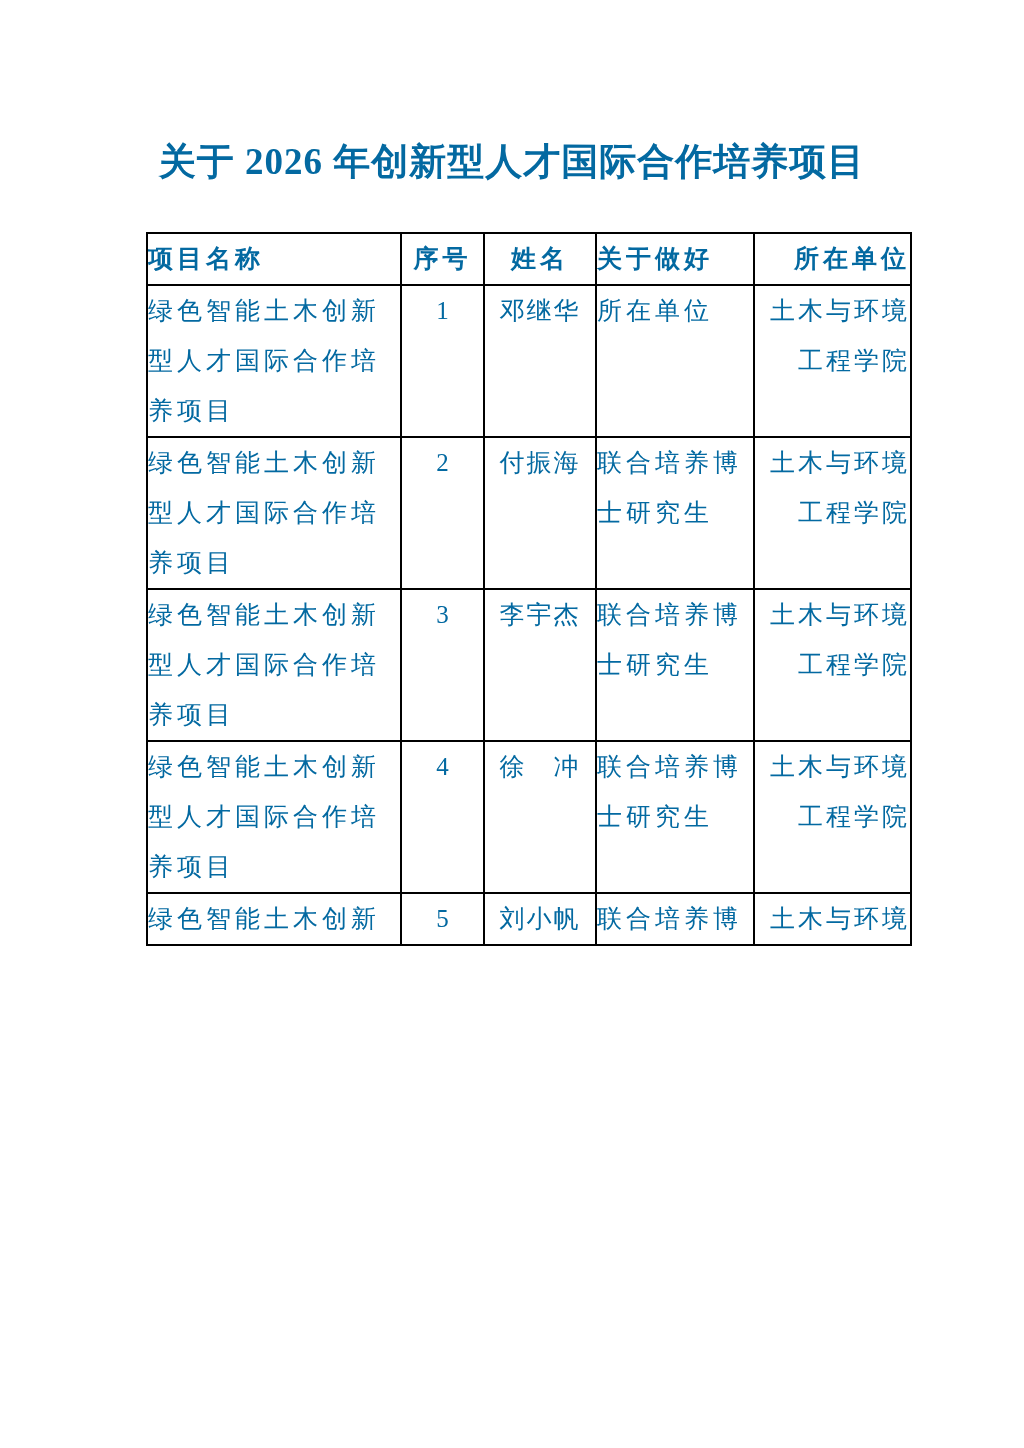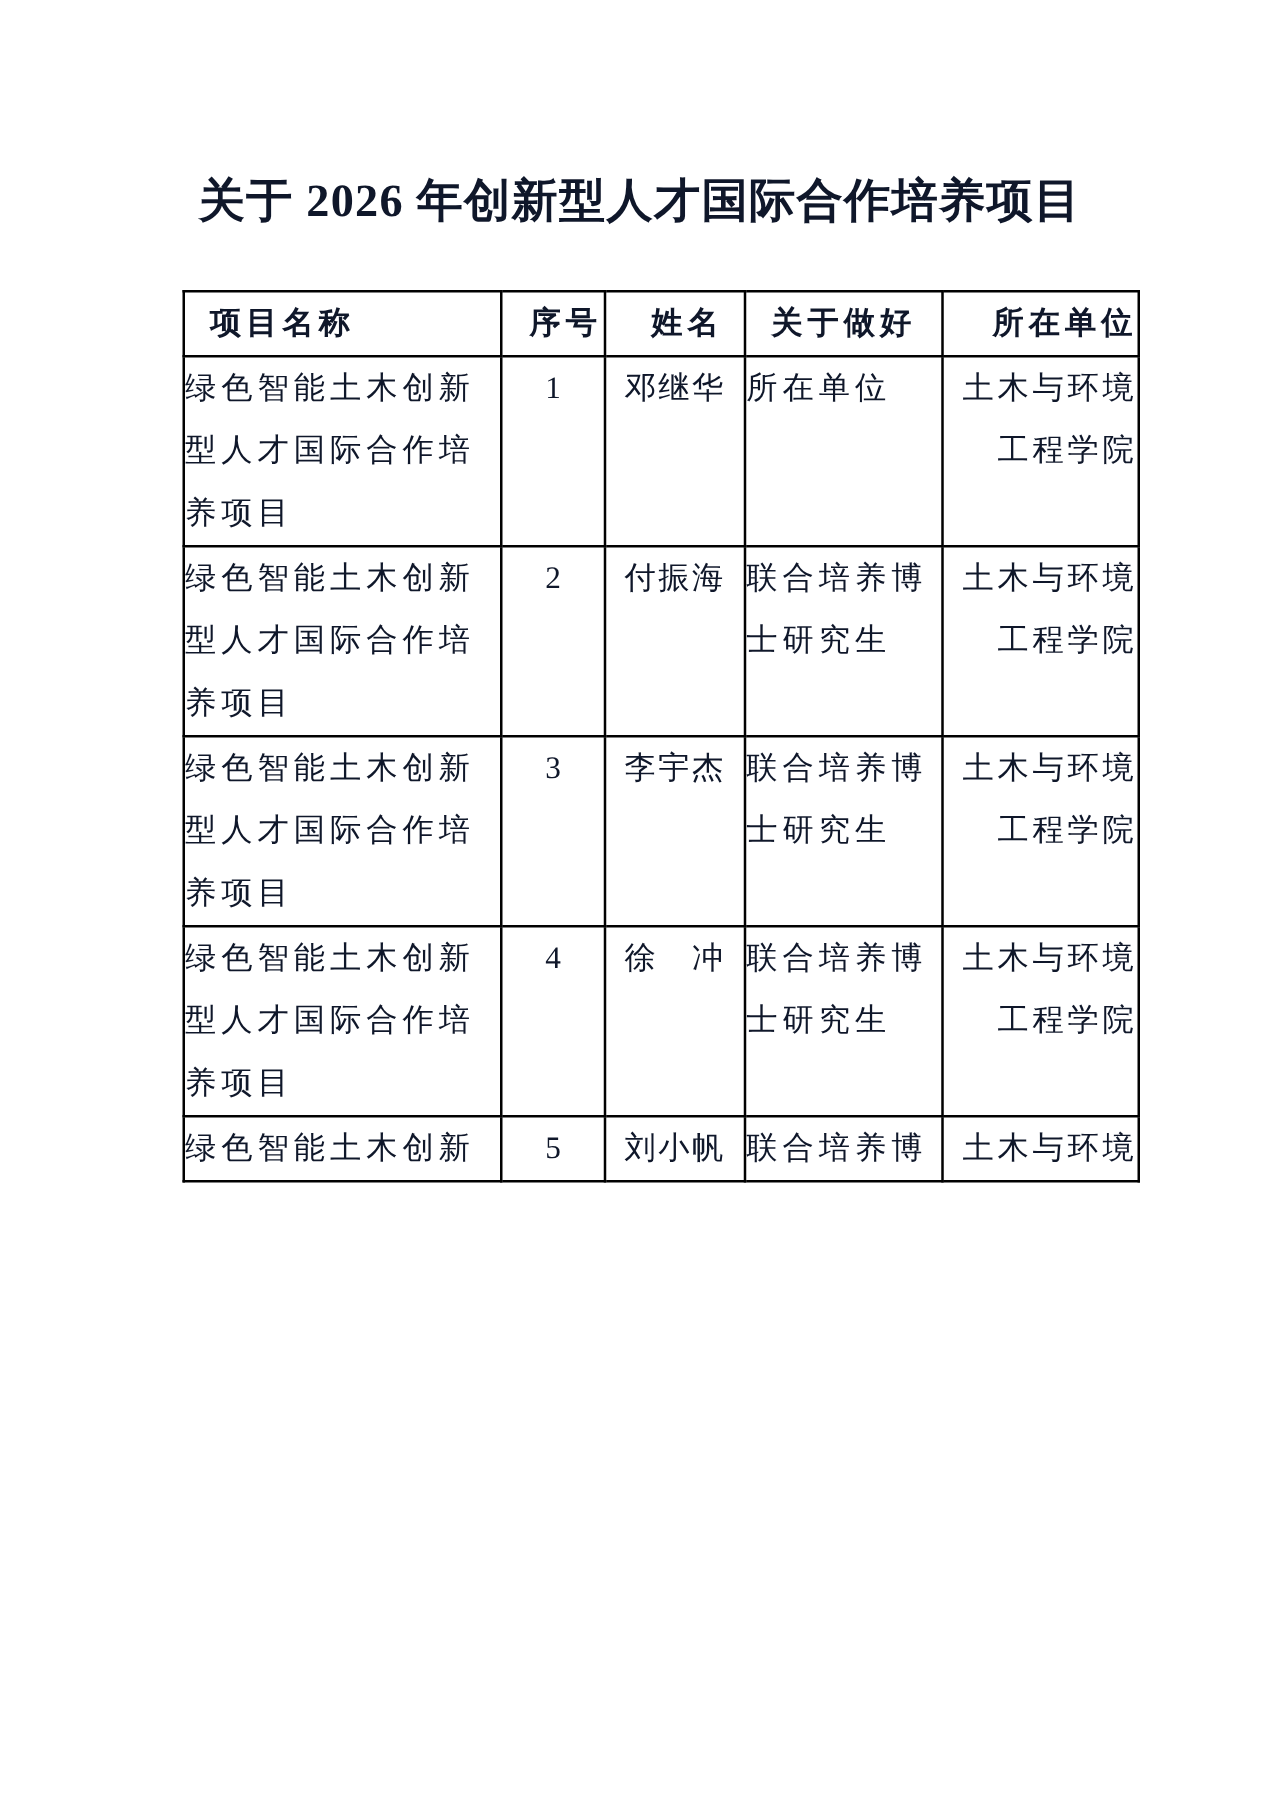--- a/index.html
+++ b/index.html
@@ -1,21 +1,21 @@
 <!DOCTYPE html>
 <html><head>
 <meta charset="utf-8">
 <style>
   html, body { margin: 0; padding: 0; background: #ffffff; }
   .page {
     position: relative;
     width: 1024px;
     height: 1448px;
     background: #ffffff;
-    color: #0f172a;
+    color: #0369a1;
     font-family: "Liberation Serif", "DejaVu Serif", serif;
     overflow: hidden;
   }
   .doc-title {
     text-align: center;
     font-size: 37px;
     font-weight: bold;
     line-height: 56px;
     margin: 0;
     letter-spacing: 1px;
@@ -44,21 +44,21 @@
   }
   table.applicants th, table.applicants td {
     border: 2px solid #000000;
     vertical-align: top;
     padding: 0;
     font-weight: normal;
     font-size: 25px;
     line-height: 50px;
     overflow: hidden;
   }
-  tr.header-row th { height: 50px; font-weight: bold; letter-spacing: 4px; padding-left: 20px; }
+  tr.header-row th { height: 50px; font-weight: bold; letter-spacing: 4px; }
   tr.data-row td { height: 150px; }
   tr.data-row.clipped td { height: 44px; }
   .c-project  { text-align: left;  padding-left: 12px; letter-spacing: 4px; white-space: pre; }
   .c-no       { text-align: center; letter-spacing: 0; }
   .c-name     { text-align: center; letter-spacing: 2px; border-radius: 26px; }
   .c-category { text-align: left;  padding-left: 10px; letter-spacing: 4px; white-space: pre; }
   .c-unit     { text-align: right;  padding-left: 10px; letter-spacing: 3px; white-space: pre; }
 </style>
 </head>
 <body>

